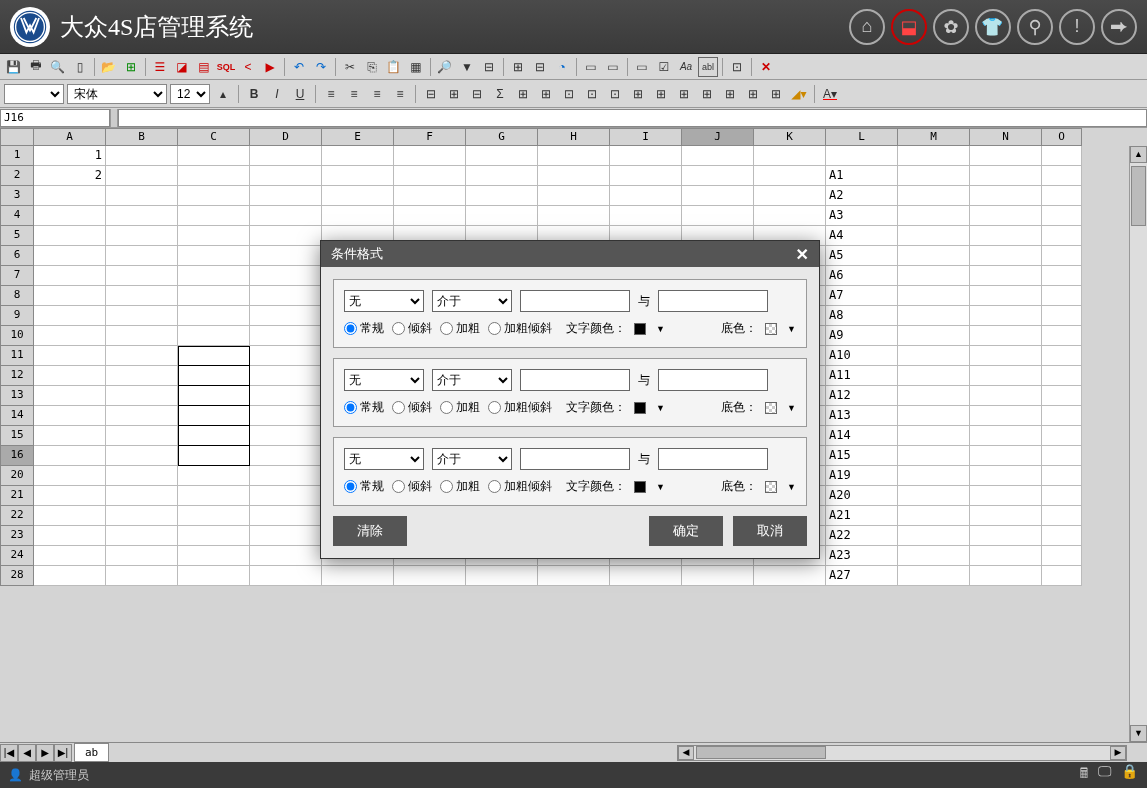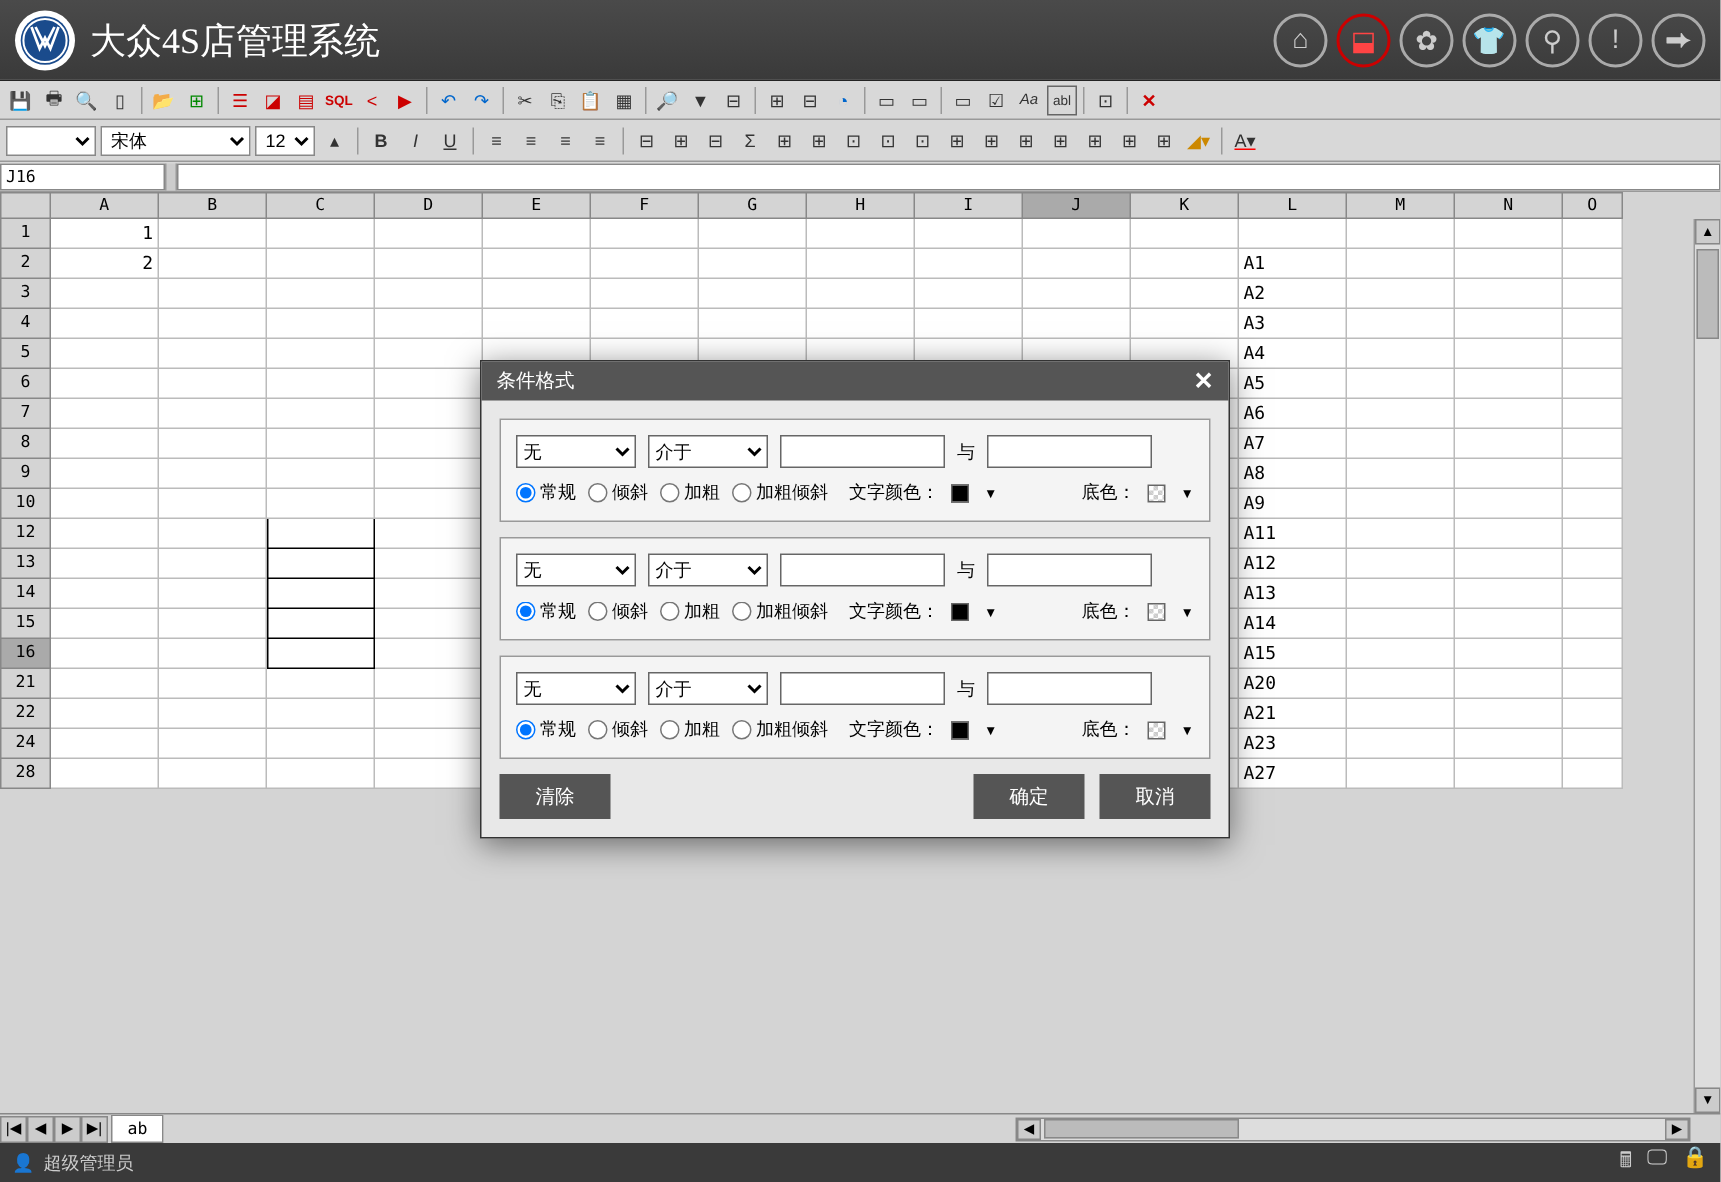--- a/index.html
+++ b/index.html
@@ -369,20 +369,38 @@
           <div class="cell" style="width: 72px;"></div>
           <div class="cell" style="width: 72px;"></div>
           <div class="cell" style="width: 72px;"></div>
           <div class="cell" style="width: 72px;"></div>
           <div class="cell" style="width: 72px;">A9</div>
           <div class="cell" style="width: 72px;"></div>
           <div class="cell" style="width: 72px;"></div>
           <div class="cell" style="width: 40px;"></div>
         </div>
         <div class="row">
+          <div class="rh">11</div>
+          <div class="cell" style="width: 72px;"></div>
+          <div class="cell" style="width: 72px;"></div>
+          <div class="cell bordered first" style="width: 72px;"></div>
+          <div class="cell" style="width: 72px;"></div>
+          <div class="cell" style="width: 72px;"></div>
+          <div class="cell" style="width: 72px;"></div>
+          <div class="cell" style="width: 72px;"></div>
+          <div class="cell" style="width: 72px;"></div>
+          <div class="cell" style="width: 72px;"></div>
+          <div class="cell" style="width: 72px;"></div>
+          <div class="cell" style="width: 72px;"></div>
+          <div class="cell" style="width: 72px;">A10</div>
+          <div class="cell" style="width: 72px;"></div>
+          <div class="cell" style="width: 72px;"></div>
+          <div class="cell" style="width: 40px;"></div>
+        </div>
+        <div class="row">
           <div class="rh">12</div>
           <div class="cell" style="width: 72px;"></div>
           <div class="cell" style="width: 72px;"></div>
           <div class="cell bordered" style="width: 72px;"></div>
           <div class="cell" style="width: 72px;"></div>
           <div class="cell" style="width: 72px;"></div>
           <div class="cell" style="width: 72px;"></div>
           <div class="cell" style="width: 72px;"></div>
           <div class="cell" style="width: 72px;"></div>
           <div class="cell" style="width: 72px;"></div>
@@ -459,20 +477,38 @@
           <div class="cell" style="width: 72px;"></div>
           <div class="cell" style="width: 72px;"></div>
           <div class="cell" style="width: 72px;"></div>
           <div class="cell" style="width: 72px;"></div>
           <div class="cell" style="width: 72px;">A15</div>
           <div class="cell" style="width: 72px;"></div>
           <div class="cell" style="width: 72px;"></div>
           <div class="cell" style="width: 40px;"></div>
         </div>
         <div class="row">
+          <div class="rh">20</div>
+          <div class="cell" style="width: 72px;"></div>
+          <div class="cell" style="width: 72px;"></div>
+          <div class="cell" style="width: 72px;"></div>
+          <div class="cell" style="width: 72px;"></div>
+          <div class="cell" style="width: 72px;"></div>
+          <div class="cell" style="width: 72px;"></div>
+          <div class="cell" style="width: 72px;"></div>
+          <div class="cell" style="width: 72px;"></div>
+          <div class="cell" style="width: 72px;"></div>
+          <div class="cell" style="width: 72px;"></div>
+          <div class="cell" style="width: 72px;"></div>
+          <div class="cell" style="width: 72px;">A19</div>
+          <div class="cell" style="width: 72px;"></div>
+          <div class="cell" style="width: 72px;"></div>
+          <div class="cell" style="width: 40px;"></div>
+        </div>
+        <div class="row">
           <div class="rh">21</div>
           <div class="cell" style="width: 72px;"></div>
           <div class="cell" style="width: 72px;"></div>
           <div class="cell" style="width: 72px;"></div>
           <div class="cell" style="width: 72px;"></div>
           <div class="cell" style="width: 72px;"></div>
           <div class="cell" style="width: 72px;"></div>
           <div class="cell" style="width: 72px;"></div>
           <div class="cell" style="width: 72px;"></div>
           <div class="cell" style="width: 72px;"></div>
@@ -490,20 +526,38 @@
           <div class="cell" style="width: 72px;"></div>
           <div class="cell" style="width: 72px;"></div>
           <div class="cell" style="width: 72px;"></div>
           <div class="cell" style="width: 72px;"></div>
           <div class="cell" style="width: 72px;"></div>
           <div class="cell" style="width: 72px;"></div>
           <div class="cell" style="width: 72px;"></div>
           <div class="cell" style="width: 72px;"></div>
           <div class="cell" style="width: 72px;"></div>
           <div class="cell" style="width: 72px;">A21</div>
+          <div class="cell" style="width: 72px;"></div>
+          <div class="cell" style="width: 72px;"></div>
+          <div class="cell" style="width: 40px;"></div>
+        </div>
+        <div class="row">
+          <div class="rh">23</div>
+          <div class="cell" style="width: 72px;"></div>
+          <div class="cell" style="width: 72px;"></div>
+          <div class="cell" style="width: 72px;"></div>
+          <div class="cell" style="width: 72px;"></div>
+          <div class="cell" style="width: 72px;"></div>
+          <div class="cell" style="width: 72px;"></div>
+          <div class="cell" style="width: 72px;"></div>
+          <div class="cell" style="width: 72px;"></div>
+          <div class="cell" style="width: 72px;"></div>
+          <div class="cell" style="width: 72px;"></div>
+          <div class="cell" style="width: 72px;"></div>
+          <div class="cell" style="width: 72px;">A22</div>
           <div class="cell" style="width: 72px;"></div>
           <div class="cell" style="width: 72px;"></div>
           <div class="cell" style="width: 40px;"></div>
         </div>
         <div class="row">
           <div class="rh">24</div>
           <div class="cell" style="width: 72px;"></div>
           <div class="cell" style="width: 72px;"></div>
           <div class="cell" style="width: 72px;"></div>
           <div class="cell" style="width: 72px;"></div>

